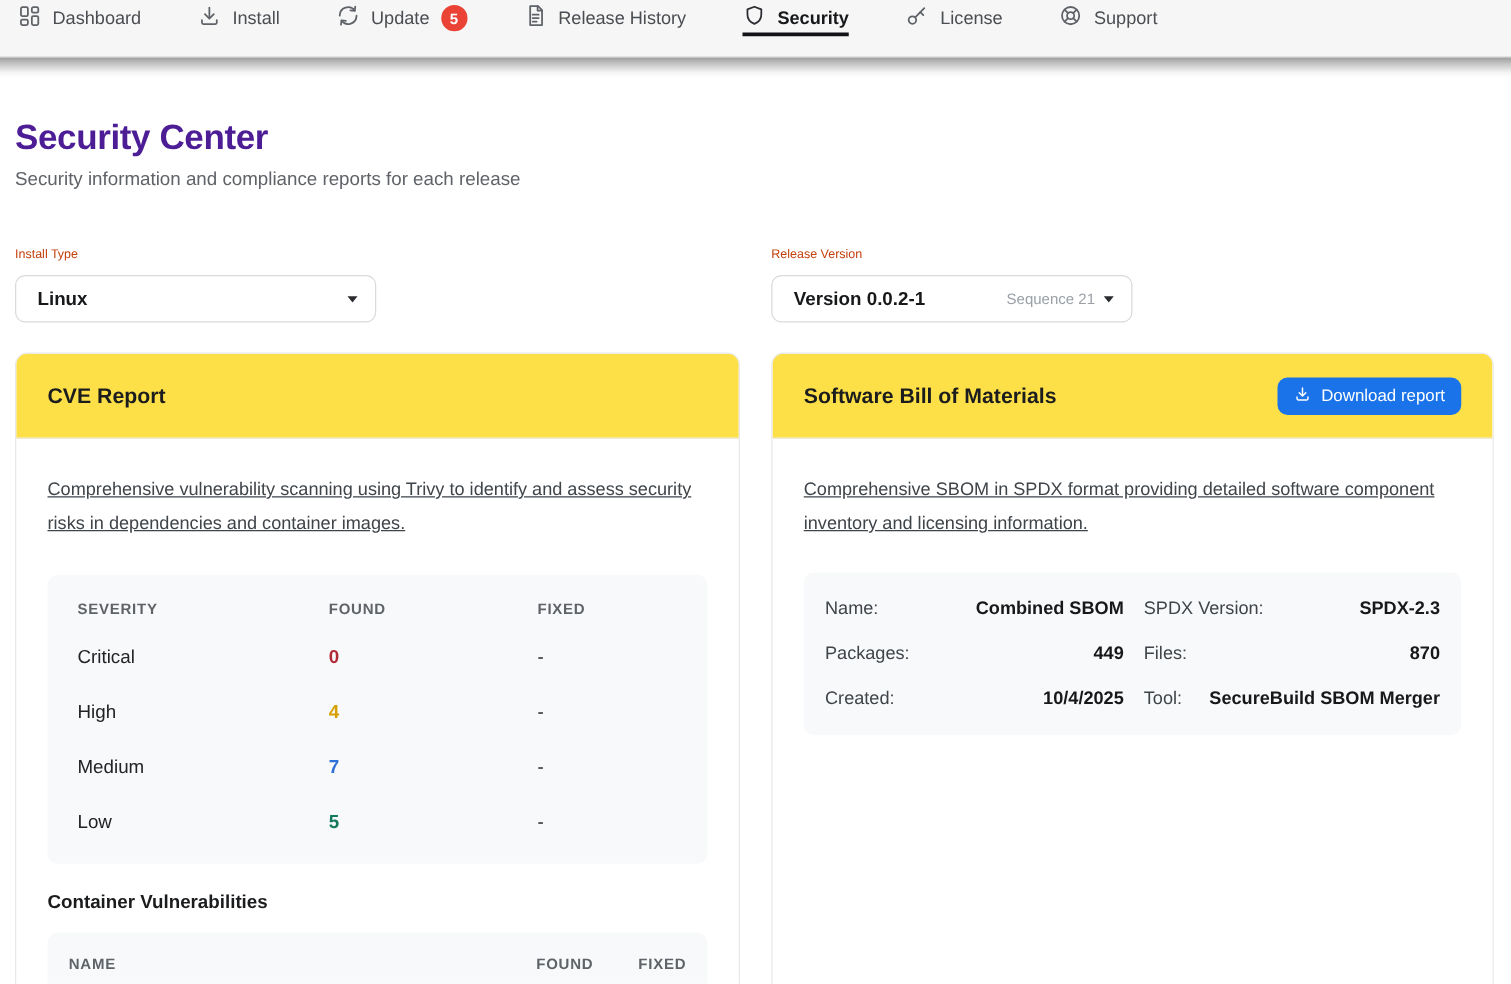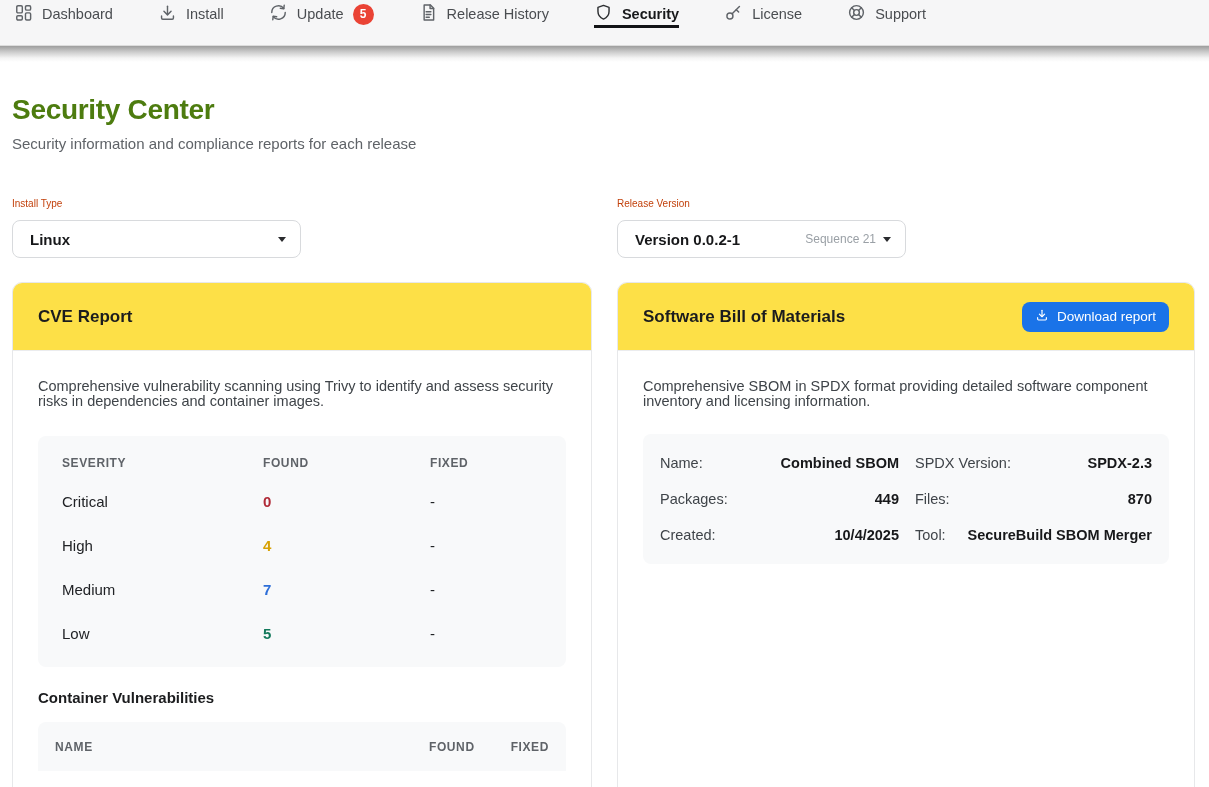--- a/index.html
+++ b/index.html
@@ -16,21 +16,21 @@
   .nav-item.active { color:#17181a; font-weight:600; border-bottom-color:#121316; }
   .nav-item.active svg { stroke:#2c2e31; }
   .badge { background:#ea4335; color:#fff; font-size:12px; font-weight:700;
     min-width:21px; height:21px; border-radius:11px; display:inline-flex;
     align-items:center; justify-content:center; padding:0 5px; }
 
   .scroll-shadow { height:16px; background:linear-gradient(to bottom,#9d9d9d 0%,#c9c9c9 35%,#f4f4f4 75%,#ffffff 100%); }
 
   
   .content { padding:0 14px 0 12px; }
-  .page-title { margin-top:32px; font-size:28px; font-weight:700; letter-spacing:-0.3px; color:#4d7c0f; }
+  .page-title { margin-top:32px; font-size:28px; font-weight:700; letter-spacing:-0.3px; color:#4c1d95; }
   .page-subtitle { margin-top:9px; font-size:15px; color:#5f6368; }
 
   
   .filters { display:flex; margin-top:46px; }
   .filter { width:289px; }
   .filter + .filter { margin-left:316px; }
   .filter-label { font-size:10px; color:#c2410c; margin-bottom:11px; }
   .select { height:38px; background:#fff; border:1px solid #d8dadd; border-radius:8px;
     display:flex; align-items:center; padding:0 14px 0 17px; cursor:pointer; }
   .select .val { font-size:15px; font-weight:700; color:#17181a; }
@@ -41,21 +41,21 @@
 
   
   .cards { display:flex; margin-top:24px; gap:25px; align-items:flex-start; }
   .card { background:#fff; border:1px solid #e7e8ea; border-radius:10px; overflow:hidden; }
   .card.cve { width:580px; height:560px; }
   .card.sbom { width:578px; height:560px; }
   .card-header { min-height:68px; background:#fde047; border-bottom:1px solid #ebecee;
     display:flex; align-items:center; justify-content:space-between; padding:0 25px; }
   .card-title { font-size:17px; font-weight:700; color:#1b1c1e; }
   .card-body { padding:28px 25px; }
-  .card-desc { font-size:14.5px; line-height:15px; color:#3f4449; }
+  .card-desc { font-size:14.5px; line-height:27px; color:#3f4449;text-decoration:underline; }
 
   .btn-primary { background:#1a73e8; color:#fff; border:none; border-radius:8px;
     height:30px; display:inline-flex; align-items:center; gap:8px; padding:0 13px;
     font-size:13.5px; font-weight:500; font-family:inherit; cursor:pointer; }
   .btn-primary svg { width:14px; height:14px; stroke:#fff; stroke-width:2;
     fill:none; stroke-linecap:round; stroke-linejoin:round; }
 
   
   .sev-table { margin-top:27px; background:#f8f9fa; border-radius:8px; padding:20px 24px 12px; }
   .sev-grid { display:grid; grid-template-columns:201px 167px 1fr; }

